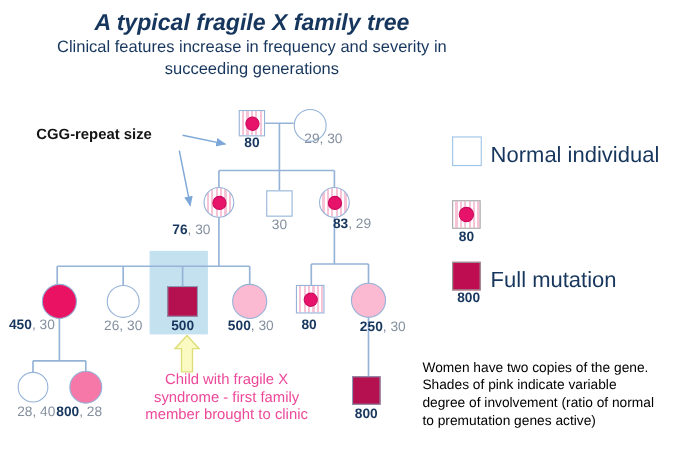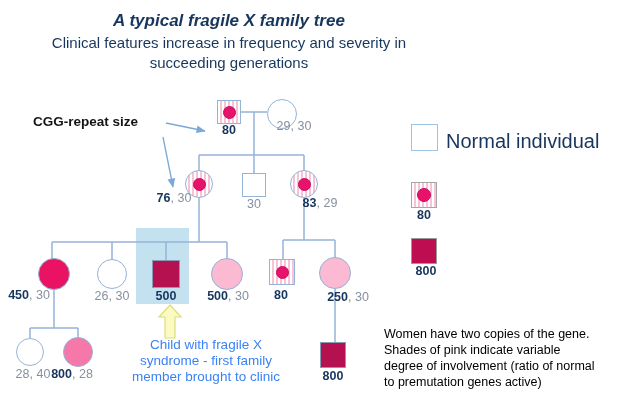--- a/index.html
+++ b/index.html
@@ -1,21 +1,21 @@
 <!DOCTYPE html>
 <html><head>
 <meta charset="utf-8">
 <style>
   html,body{margin:0;padding:0;background:#fff;}
   .canvas{position:relative;width:630px;height:409px;background:#ffffff;
           font-family:"Liberation Sans",sans-serif;overflow:hidden;}
 
   
   .header{position:absolute;left:0;top:11px;width:458px;text-align:center;color:#17365d;z-index:3;}
-  .title{font-size:17px;font-weight:bold;font-style:italic;line-height:20px;}
+  .title{font-size:21px;font-weight:bold;font-style:italic;line-height:20px;}
   .subtitle{font-size:15px;line-height:20px;white-space:pre-line;margin-top:2px;}
 
   
   svg.lines{position:absolute;left:0;top:0;z-index:1;}
 
   
   .shape{position:absolute;box-sizing:border-box;z-index:2;display:flex;align-items:center;justify-content:center;}
   .sq{background:#fff;border:1.5px solid #95b3d7;}
   .ci{background:#fff;border:1.5px solid #95b3d7;border-radius:50%;}
   .carrier{background-image:repeating-linear-gradient(90deg,#ffffff 0px,#ffffff 2px,#f6c3d7 2px,#f6c3d7 4px);}
@@ -27,21 +27,21 @@
   .fill-full{background:#b5104f;border-color:#8a9bb5;}
 
   
   .lbl{position:absolute;z-index:3;font-size:12.5px;line-height:13px;white-space:nowrap;transform:translateX(-50%);}
   .lbl .b{font-weight:bold;color:#17365d;}
   .lbl .g{color:#85909f;}
 
   
   .cgg{position:absolute;left:33px;top:114px;font-size:13.5px;color:#141414;z-index:3;white-space:nowrap;font-weight:bold;}
   .child-note{position:absolute;left:206px;top:337px;transform:translateX(-50%);text-align:center;
-              color:#3b82f6;font-size:13.5px;line-height:16px;white-space:pre;z-index:3;}
+              color:#ec4899;font-size:13.5px;line-height:16px;white-space:pre;z-index:3;}
   .women-note{position:absolute;left:384px;top:296px;width:246px;color:#000;
               font-size:12.5px;line-height:16px;white-space:pre-line;z-index:3;margin-top:30px;}
 
   
   .lg-swatch{position:absolute;box-sizing:border-box;z-index:2;display:flex;align-items:center;justify-content:center;}
   .lg-normal{border:1.5px solid #9dc3e6;background:#fff;}
   .lg-carrier{border:1px solid #a6a6a6;}
   .lg-full{border:1px solid #9a9a9a;background:#be0d50;}
   .lg-label{position:absolute;font-size:20px;color:#17365d;white-space:nowrap;z-index:3;}
   .lg-value{position:absolute;font-size:12.5px;font-weight:bold;color:#17365d;transform:translateX(-50%);z-index:3;}
@@ -94,21 +94,21 @@
     <span class="dot"></span>
   </div>
   <div class="shape ci fill-light" style="left:319px;top:257px;width:32px;height:32px"></div>
 
   <div class="shape ci" style="left:16px;top:338px;width:28px;height:28px"></div>
   <div class="shape ci fill-med" style="left:63px;top:337px;width:30px;height:30px"></div>
   <div class="shape sq fill-full" style="left:320px;top:342px;width:26px;height:26px"></div>
 
   <div class="lbl" style="left:229px;top:124px"><span class="b">80</span><span class="g"></span></div>
   <div class="lbl" style="left:294px;top:120px"><span class="b"></span><span class="g">29, 30</span></div>
-  <div class="lbl" style="left:174px;top:192px"><span class="b">76</span><span class="g">, 30</span></div>
+  <div class="lbl" style="left:174px;top:203px"><span class="b">76</span><span class="g">, 30</span></div>
   <div class="lbl" style="left:254px;top:198px"><span class="b"></span><span class="g">30</span></div>
   <div class="lbl" style="left:320px;top:197px"><span class="b">83</span><span class="g">, 29</span></div>
   <div class="lbl" style="left:29px;top:289px"><span class="b">450</span><span class="g">, 30</span></div>
   <div class="lbl" style="left:112px;top:290px"><span class="b"></span><span class="g">26, 30</span></div>
   <div class="lbl" style="left:166px;top:290px"><span class="b">500</span><span class="g"></span></div>
   <div class="lbl" style="left:228px;top:290px"><span class="b">500</span><span class="g">, 30</span></div>
   <div class="lbl" style="left:281px;top:289px"><span class="b">80</span><span class="g"></span></div>
   <div class="lbl" style="left:348px;top:291px"><span class="b">250</span><span class="g">, 30</span></div>
   <div class="lbl" style="left:33px;top:368px"><span class="b"></span><span class="g">28, 40</span></div>
   <div class="lbl" style="left:72px;top:368px"><span class="b">800</span><span class="g">, 28</span></div>
@@ -125,15 +125,16 @@
 
   <div class="lg-swatch lg-normal" style="left:411px;top:124px;width:27px;height:27px"></div>
   <div class="lg-label" style="left:446px;top:130px">Normal individual</div>
 
   <div class="lg-swatch lg-carrier carrier" style="left:411px;top:182px;width:26px;height:26px">
     <span class="dot dot14"></span>
   </div>
   <div class="lg-value" style="left:424px;top:208px">80</div>
 
   <div class="lg-swatch lg-full" style="left:411px;top:238px;width:26px;height:26px"></div>
+  <div class="lg-label" style="left:446px;top:244px">Full mutation</div>
   <div class="lg-value" style="left:426px;top:264px">800</div>
 
 </div>
 
 </body></html>

